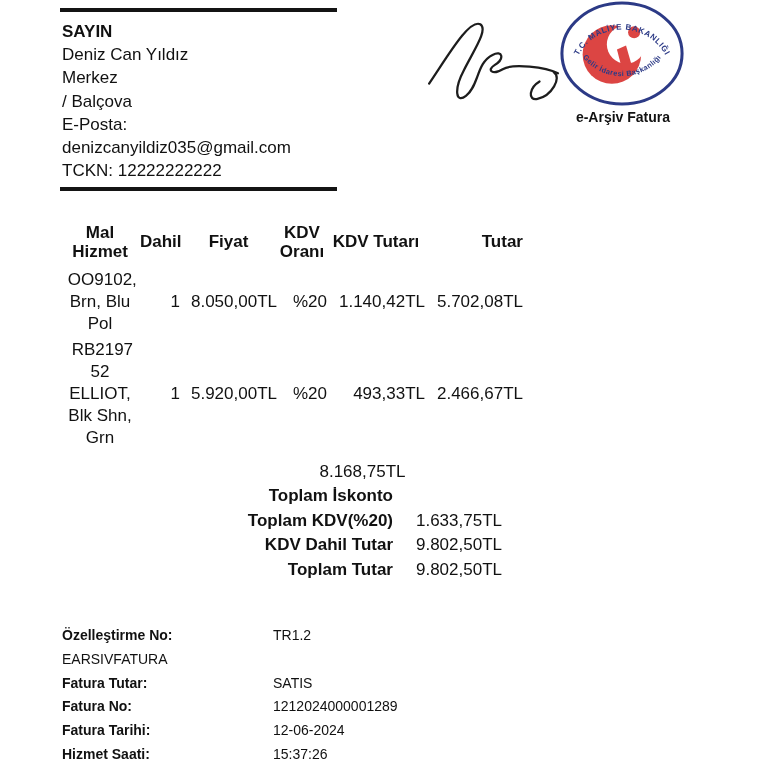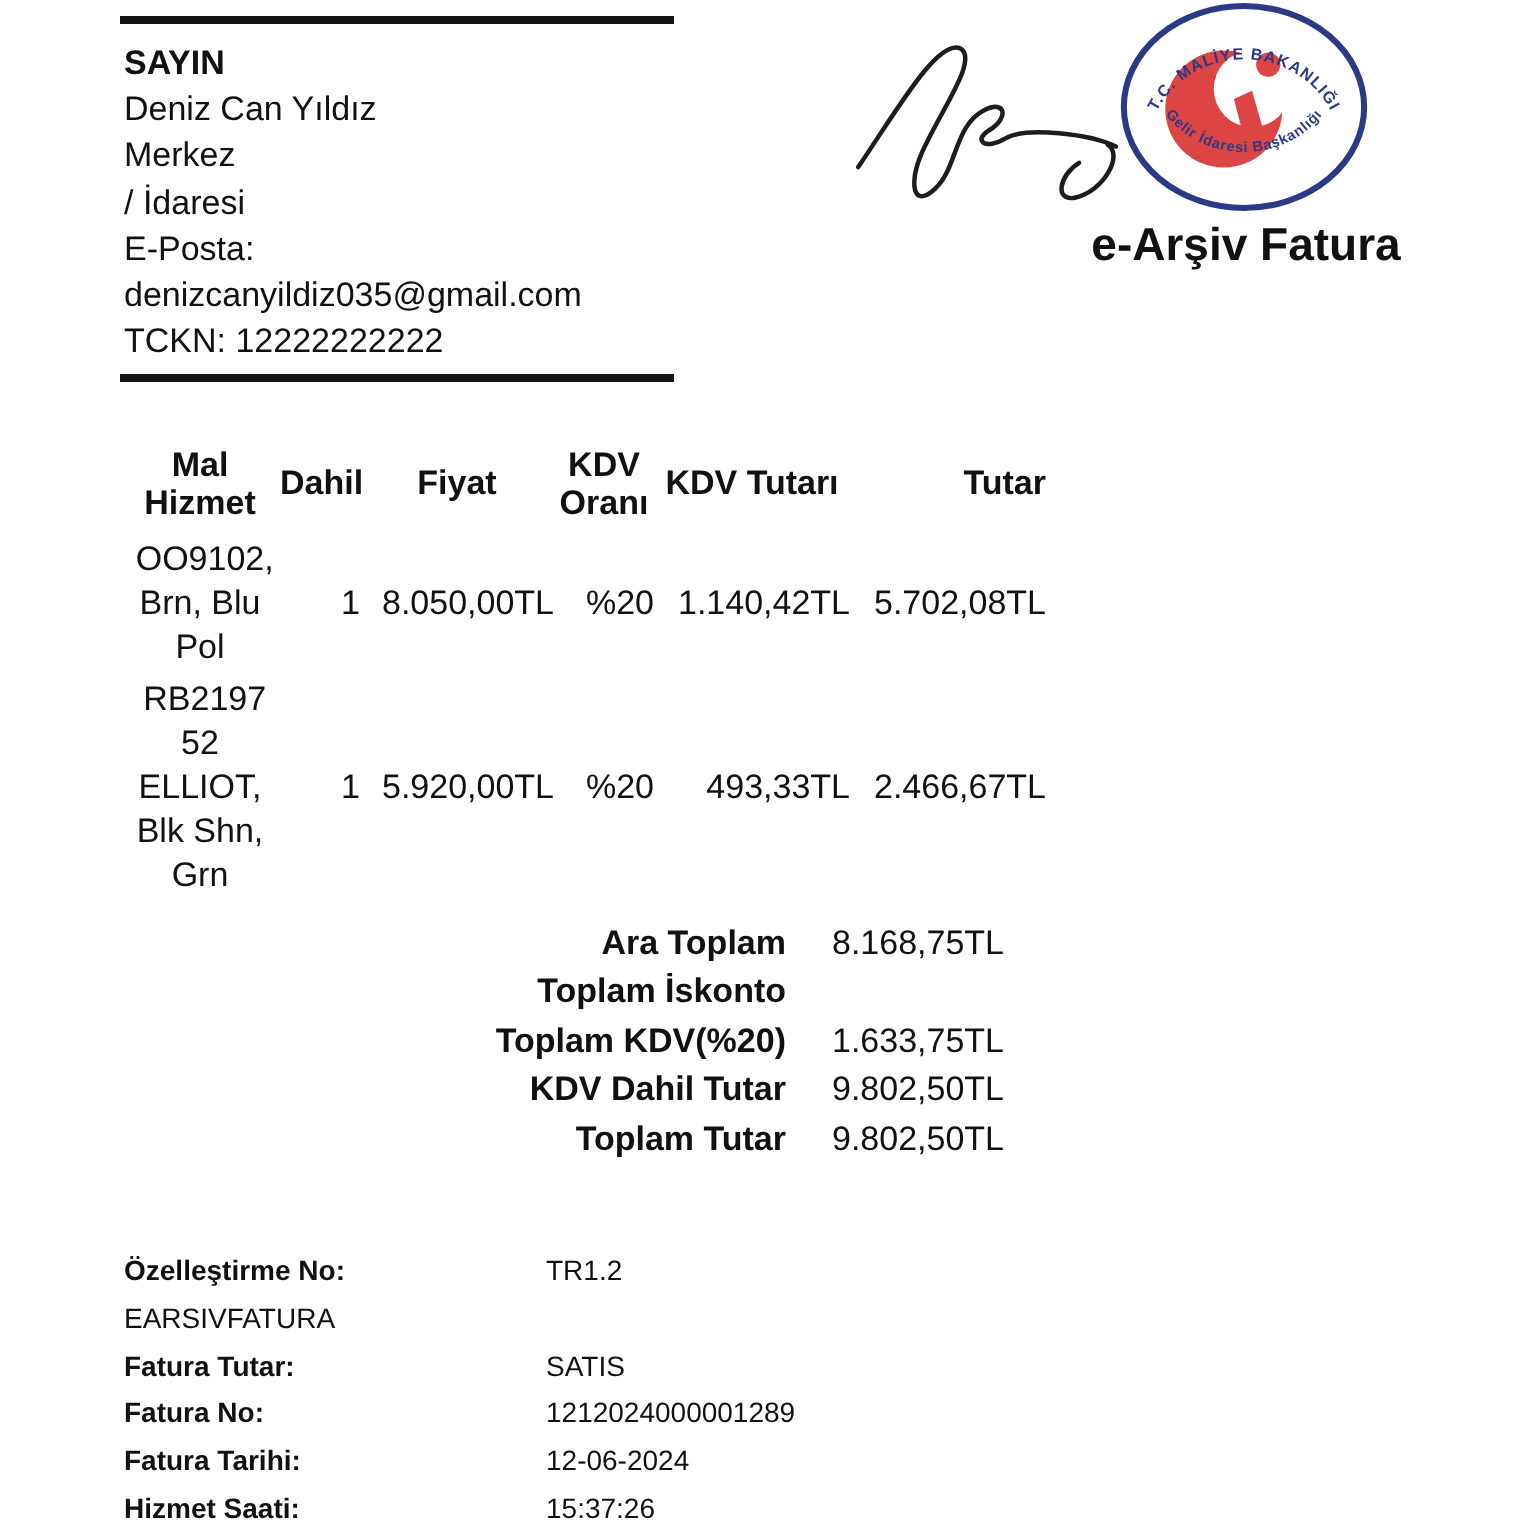--- a/index.html
+++ b/index.html
@@ -10,21 +10,21 @@
   .bar { position:absolute; left:60px; width:277px; height:4px; background:#141414; }
   .bar-top { top:8px; }
   .bar-bottom { top:187px; }
 
   .recipient { position:absolute; left:62px; top:20px; font-size:17px; line-height:23.2px; }
   .recipient .b { font-weight:bold; }
 
   .signature { position:absolute; left:422px; top:14px; width:140px; height:92px; }
   .logo { position:absolute; left:559px; top:1px; width:126px; height:105px; }
   .doctype { position:absolute; left:544px; top:109px; width:158px; text-align:center;
-             font-weight:bold; font-size:23px; }
+             font-weight:bold; font-size:14px; }
 
   table.items { position:absolute; left:60px; top:224px; width:463px;
                 border-collapse:collapse; table-layout:fixed; font-size:17px; }
   table.items th { font-weight:bold; vertical-align:middle; text-align:center;
                    line-height:18.5px; padding:0 0 6px 0; overflow:visible; }
   table.items th.h-left { text-align:center; }
   table.items th.h-right { text-align:right; }
   table.items td { vertical-align:middle; padding:2px 0; }
   table.items td.name { white-space:pre-wrap; text-align:center; line-height:22px; }
   table.items td.num { text-align:right; line-height:22px; }
@@ -43,21 +43,21 @@
 <body>
 
 <div class="page">
 
   <div class="bar bar-top"></div>
 
   <div class="recipient">
     <div class="b">SAYIN</div>
     <div>Deniz Can Yıldız</div>
     <div>Merkez</div>
-    <div>/ İdaresi</div>
+    <div>/ Balçova</div>
     <div>E-Posta:</div>
     <div>denizcanyildiz035@gmail.com</div>
     <div>TCKN: 12222222222</div>
   </div>
 
   <div class="bar bar-bottom"></div>
 
   <svg class="signature" viewBox="0 0 135 90" fill="none">
     <path d="M 6,68 C 25,40 45,5 56,10 C 64,15 50,35 40,55 C 30,74 32,88 42,80
              C 55,70 52,48 68,40 C 78,35 80,44 70,50 C 62,55 68,60 78,54
@@ -125,21 +125,20 @@
         <td class="num">5.920,00TL</td>
         <td class="num">%20</td>
         <td class="num">493,33TL</td>
         <td class="num">2.466,67TL</td>
       </tr>
     </tbody>
   </table>
 
   <div class="totals">
     <div class="trow">
-      <div class="tlabel">Ara Toplam</div>
       <div class="tvalue">8.168,75TL</div>
     </div>
     <div class="trow">
       <div class="tlabel">Toplam İskonto</div>
       <div class="tvalue"></div>
     </div>
     <div class="trow">
       <div class="tlabel">Toplam KDV(%20)</div>
       <div class="tvalue">1.633,75TL</div>
     </div>

